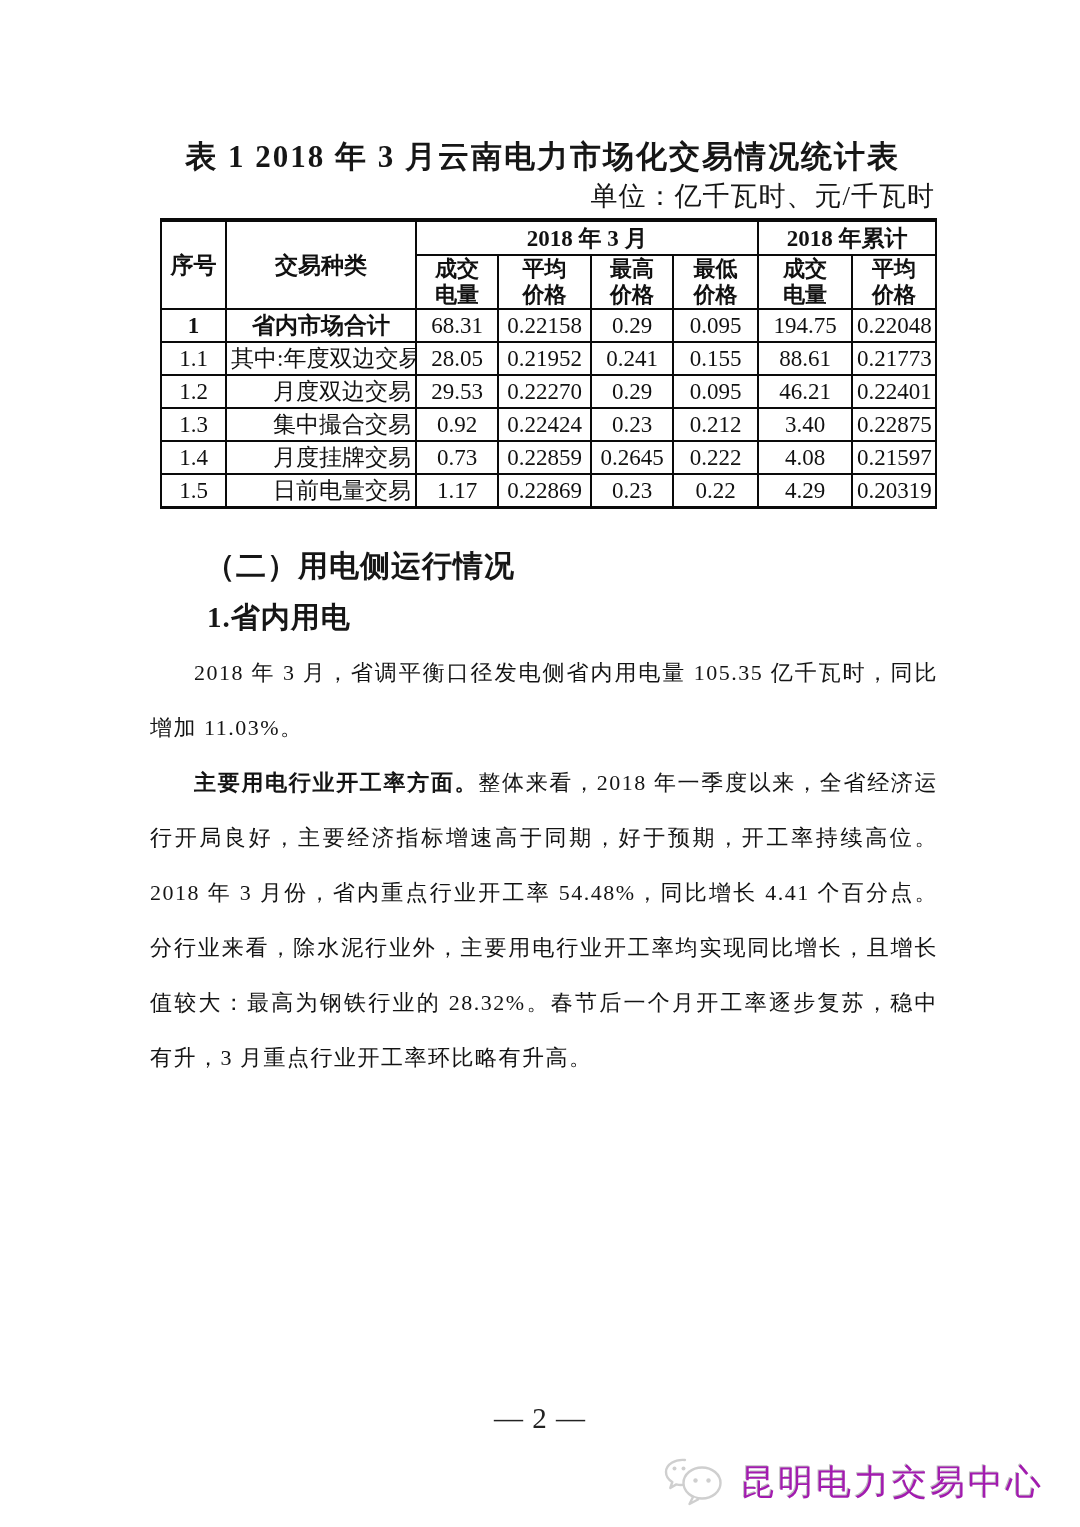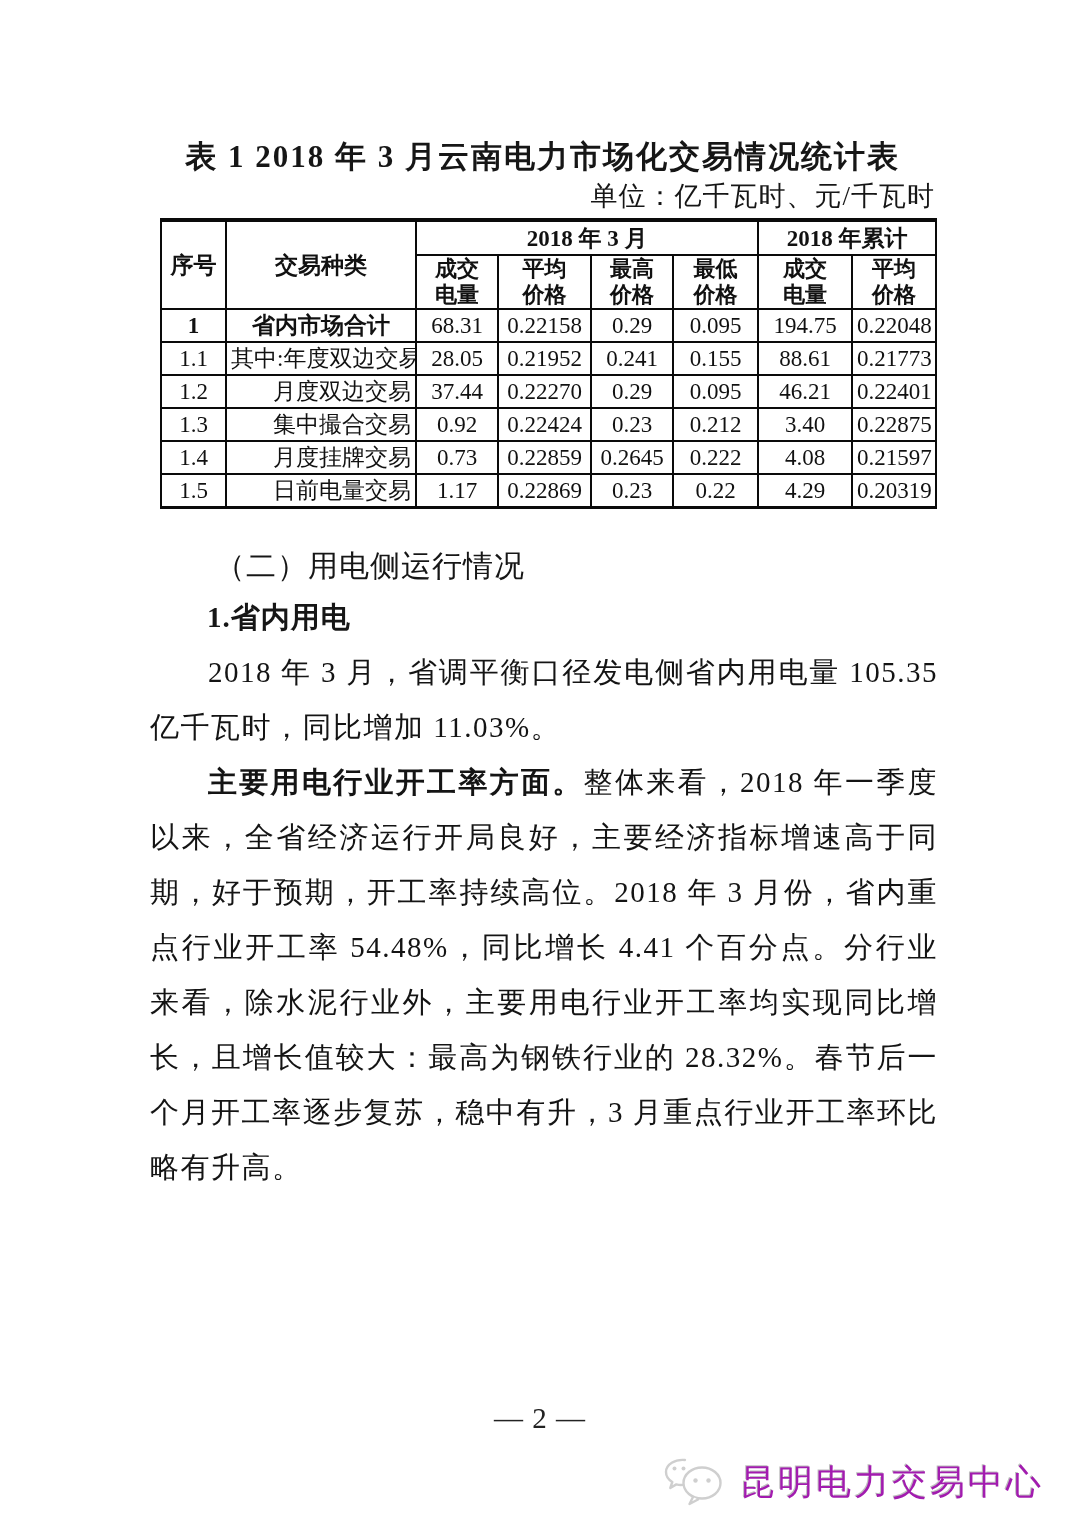--- a/index.html
+++ b/index.html
@@ -35,29 +35,29 @@
   tr.grp th{height:32px;font-weight:bold;font-size:23px;}
   tr.sub th{height:52px;font-weight:bold;font-size:22px;line-height:26px;white-space:pre-line;}
   table.dtable tbody td{height:30px;}
   td.cat{padding:0 8px;}
   .footnote{
     position:absolute;left:205px;top:500px;
     font-size:26px;letter-spacing:1px;
   }
   .sec-heading{
     position:absolute;left:205px;top:546px;
-    font-size:30px;font-weight:normal;letter-spacing:1px;margin-left:10px;
+    font-size:30px;font-weight:bold;letter-spacing:1px;
   }
   .sub-heading{
     position:absolute;left:207px;top:598px;
     font-size:29px;font-weight:bold;letter-spacing:1px;
   }
   .body-text{
     position:absolute;left:150px;top:645px;width:788px;
-    font-size:29px;line-height:55px;text-align:justify;
+    font-size:22px;line-height:55px;text-align:justify;
     letter-spacing:1.5px;color:#141414;
   }
   .body-text p{margin:0;text-indent:2em;}
   .lead-bold{font-weight:bold;}
   .page-number{
     position:absolute;left:0;top:1402px;width:1080px;
     text-align:center;font-size:29px;color:#222;letter-spacing:1px;
   }
   .footer-brand{
     position:absolute;right:36px;top:1455px;
@@ -131,21 +131,21 @@
           <td>28.05</td>
           <td>0.21952</td>
           <td>0.241</td>
           <td>0.155</td>
           <td>88.61</td>
           <td>0.21773</td>
         </tr>
         <tr>
           <td>1.2</td>
           <td class="cat" style="text-align: right;">月度双边交易</td>
-          <td>37.44</td>
+          <td>29.53</td>
           <td>0.22270</td>
           <td>0.29</td>
           <td>0.095</td>
           <td>46.21</td>
           <td>0.22401</td>
         </tr>
         <tr>
           <td>1.3</td>
           <td class="cat" style="text-align: right;">集中撮合交易</td>
           <td>0.92</td>

